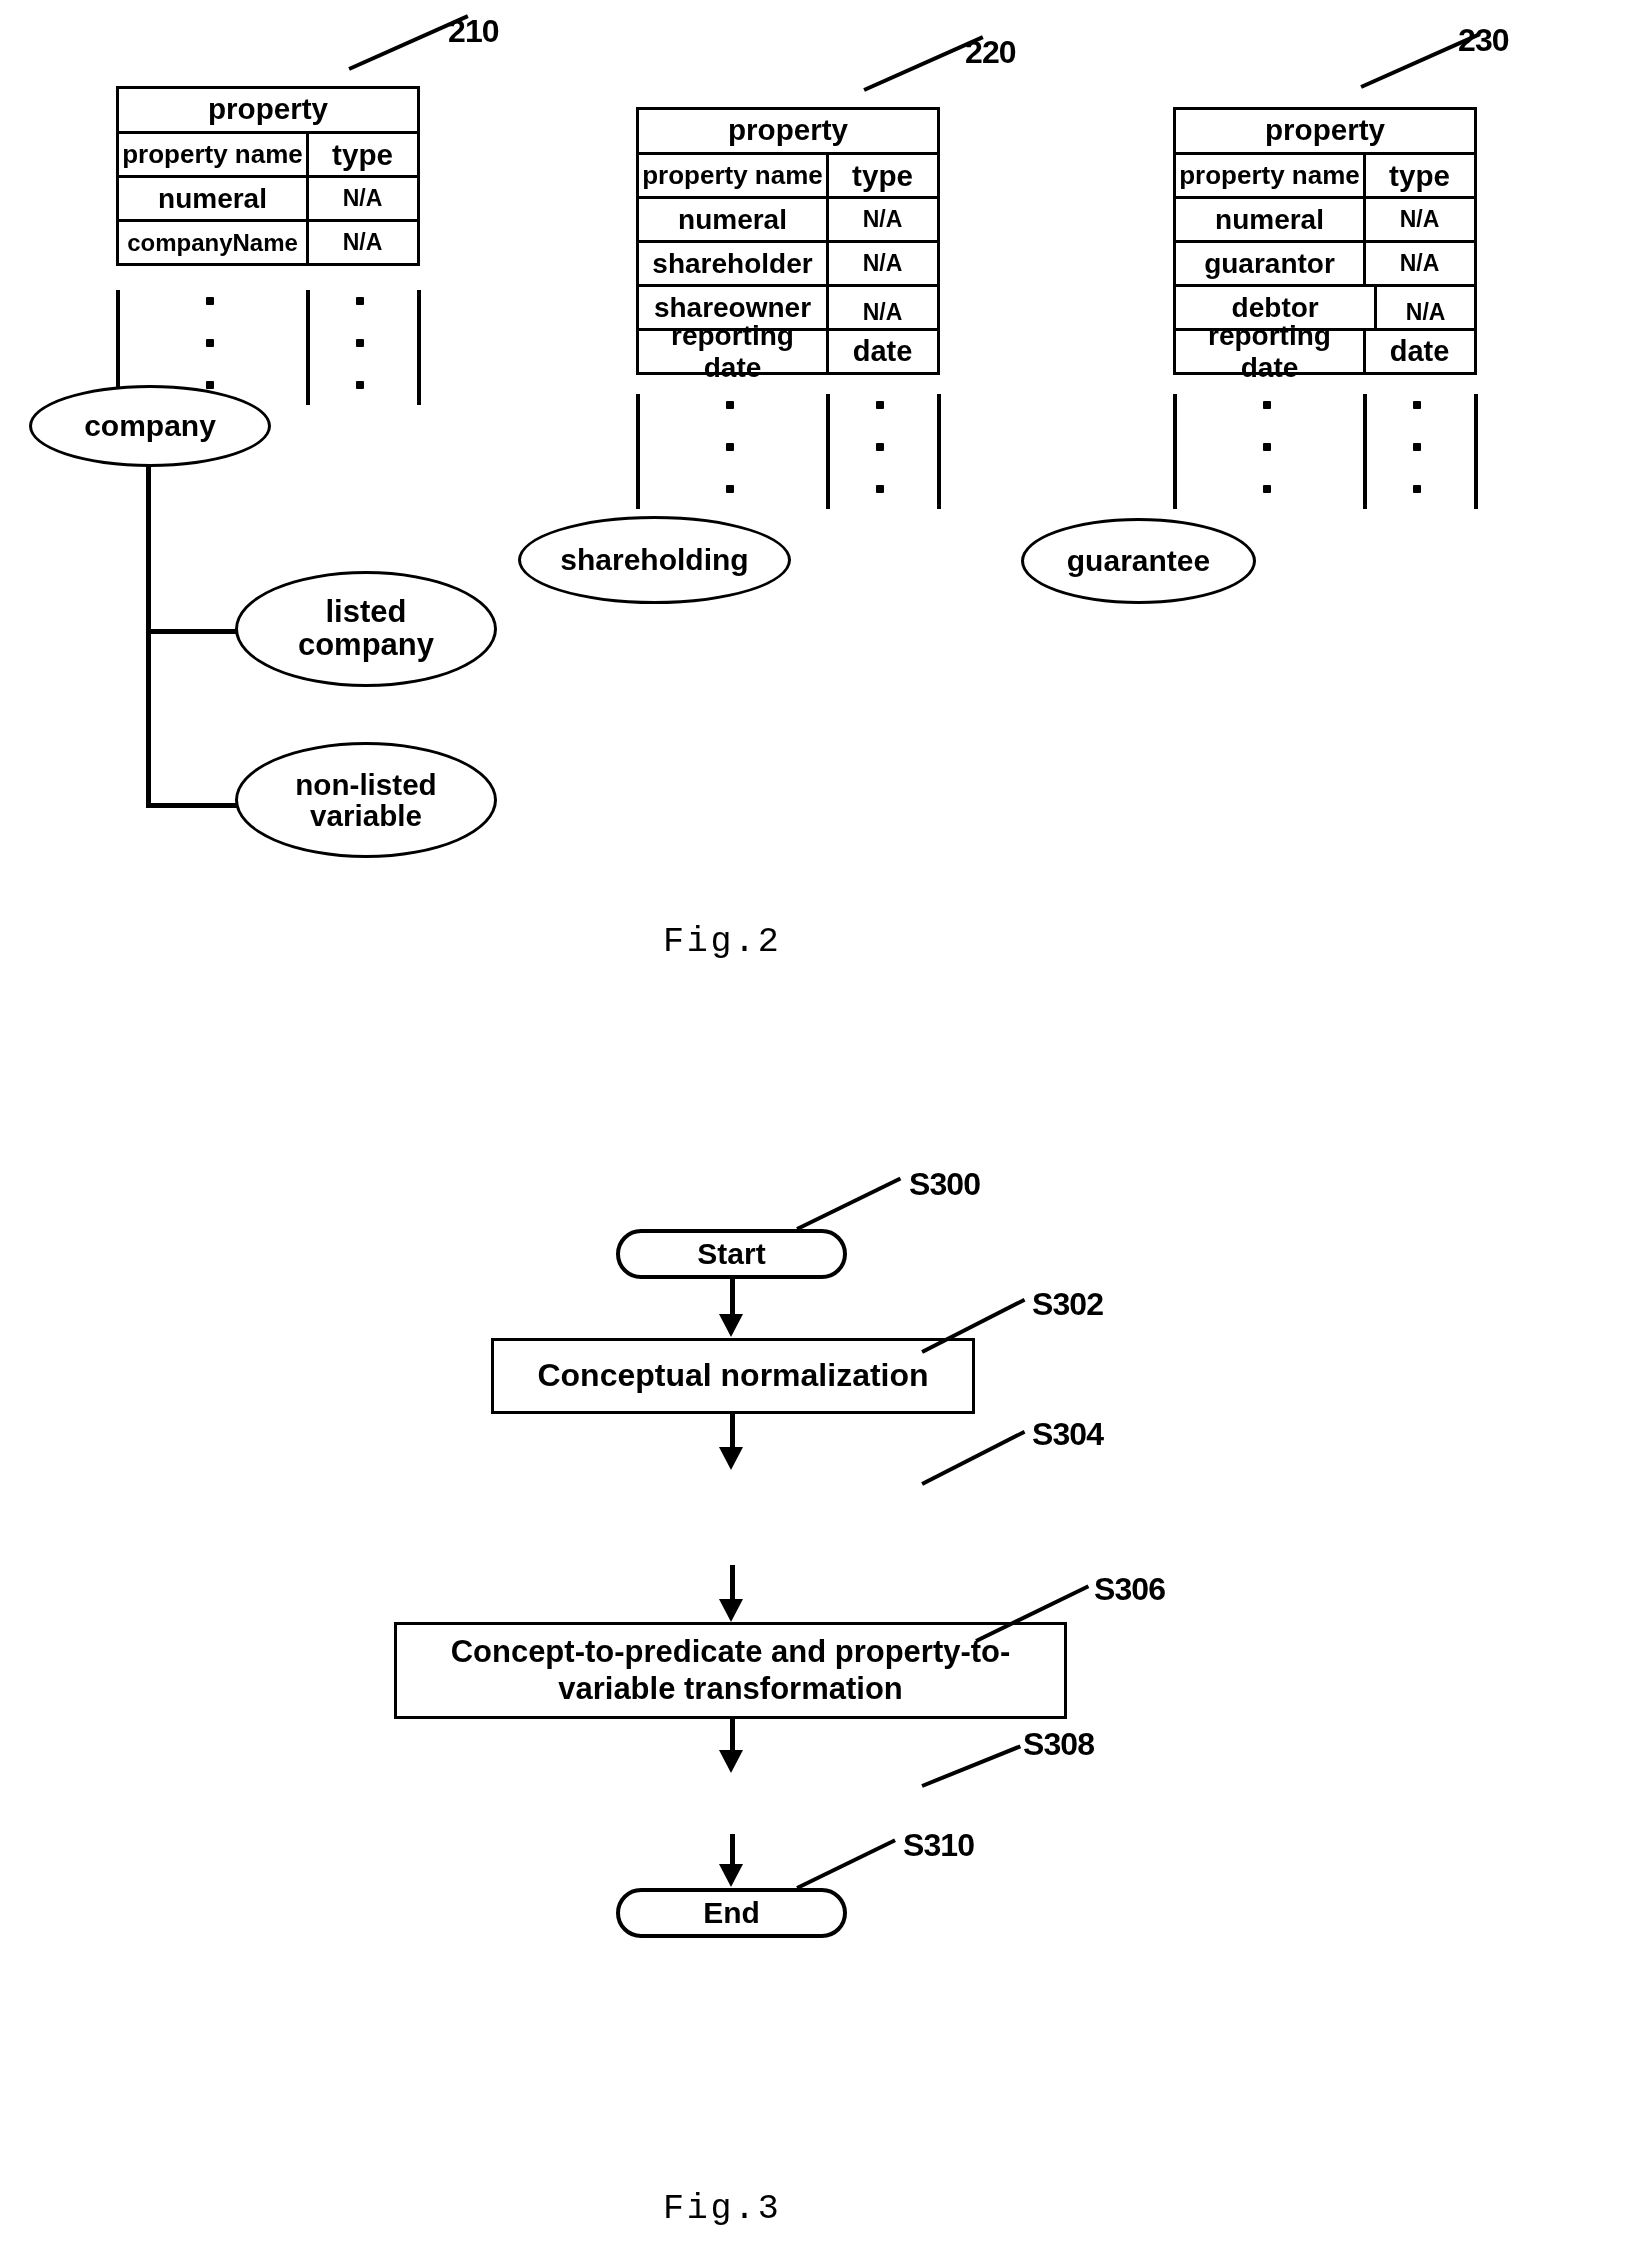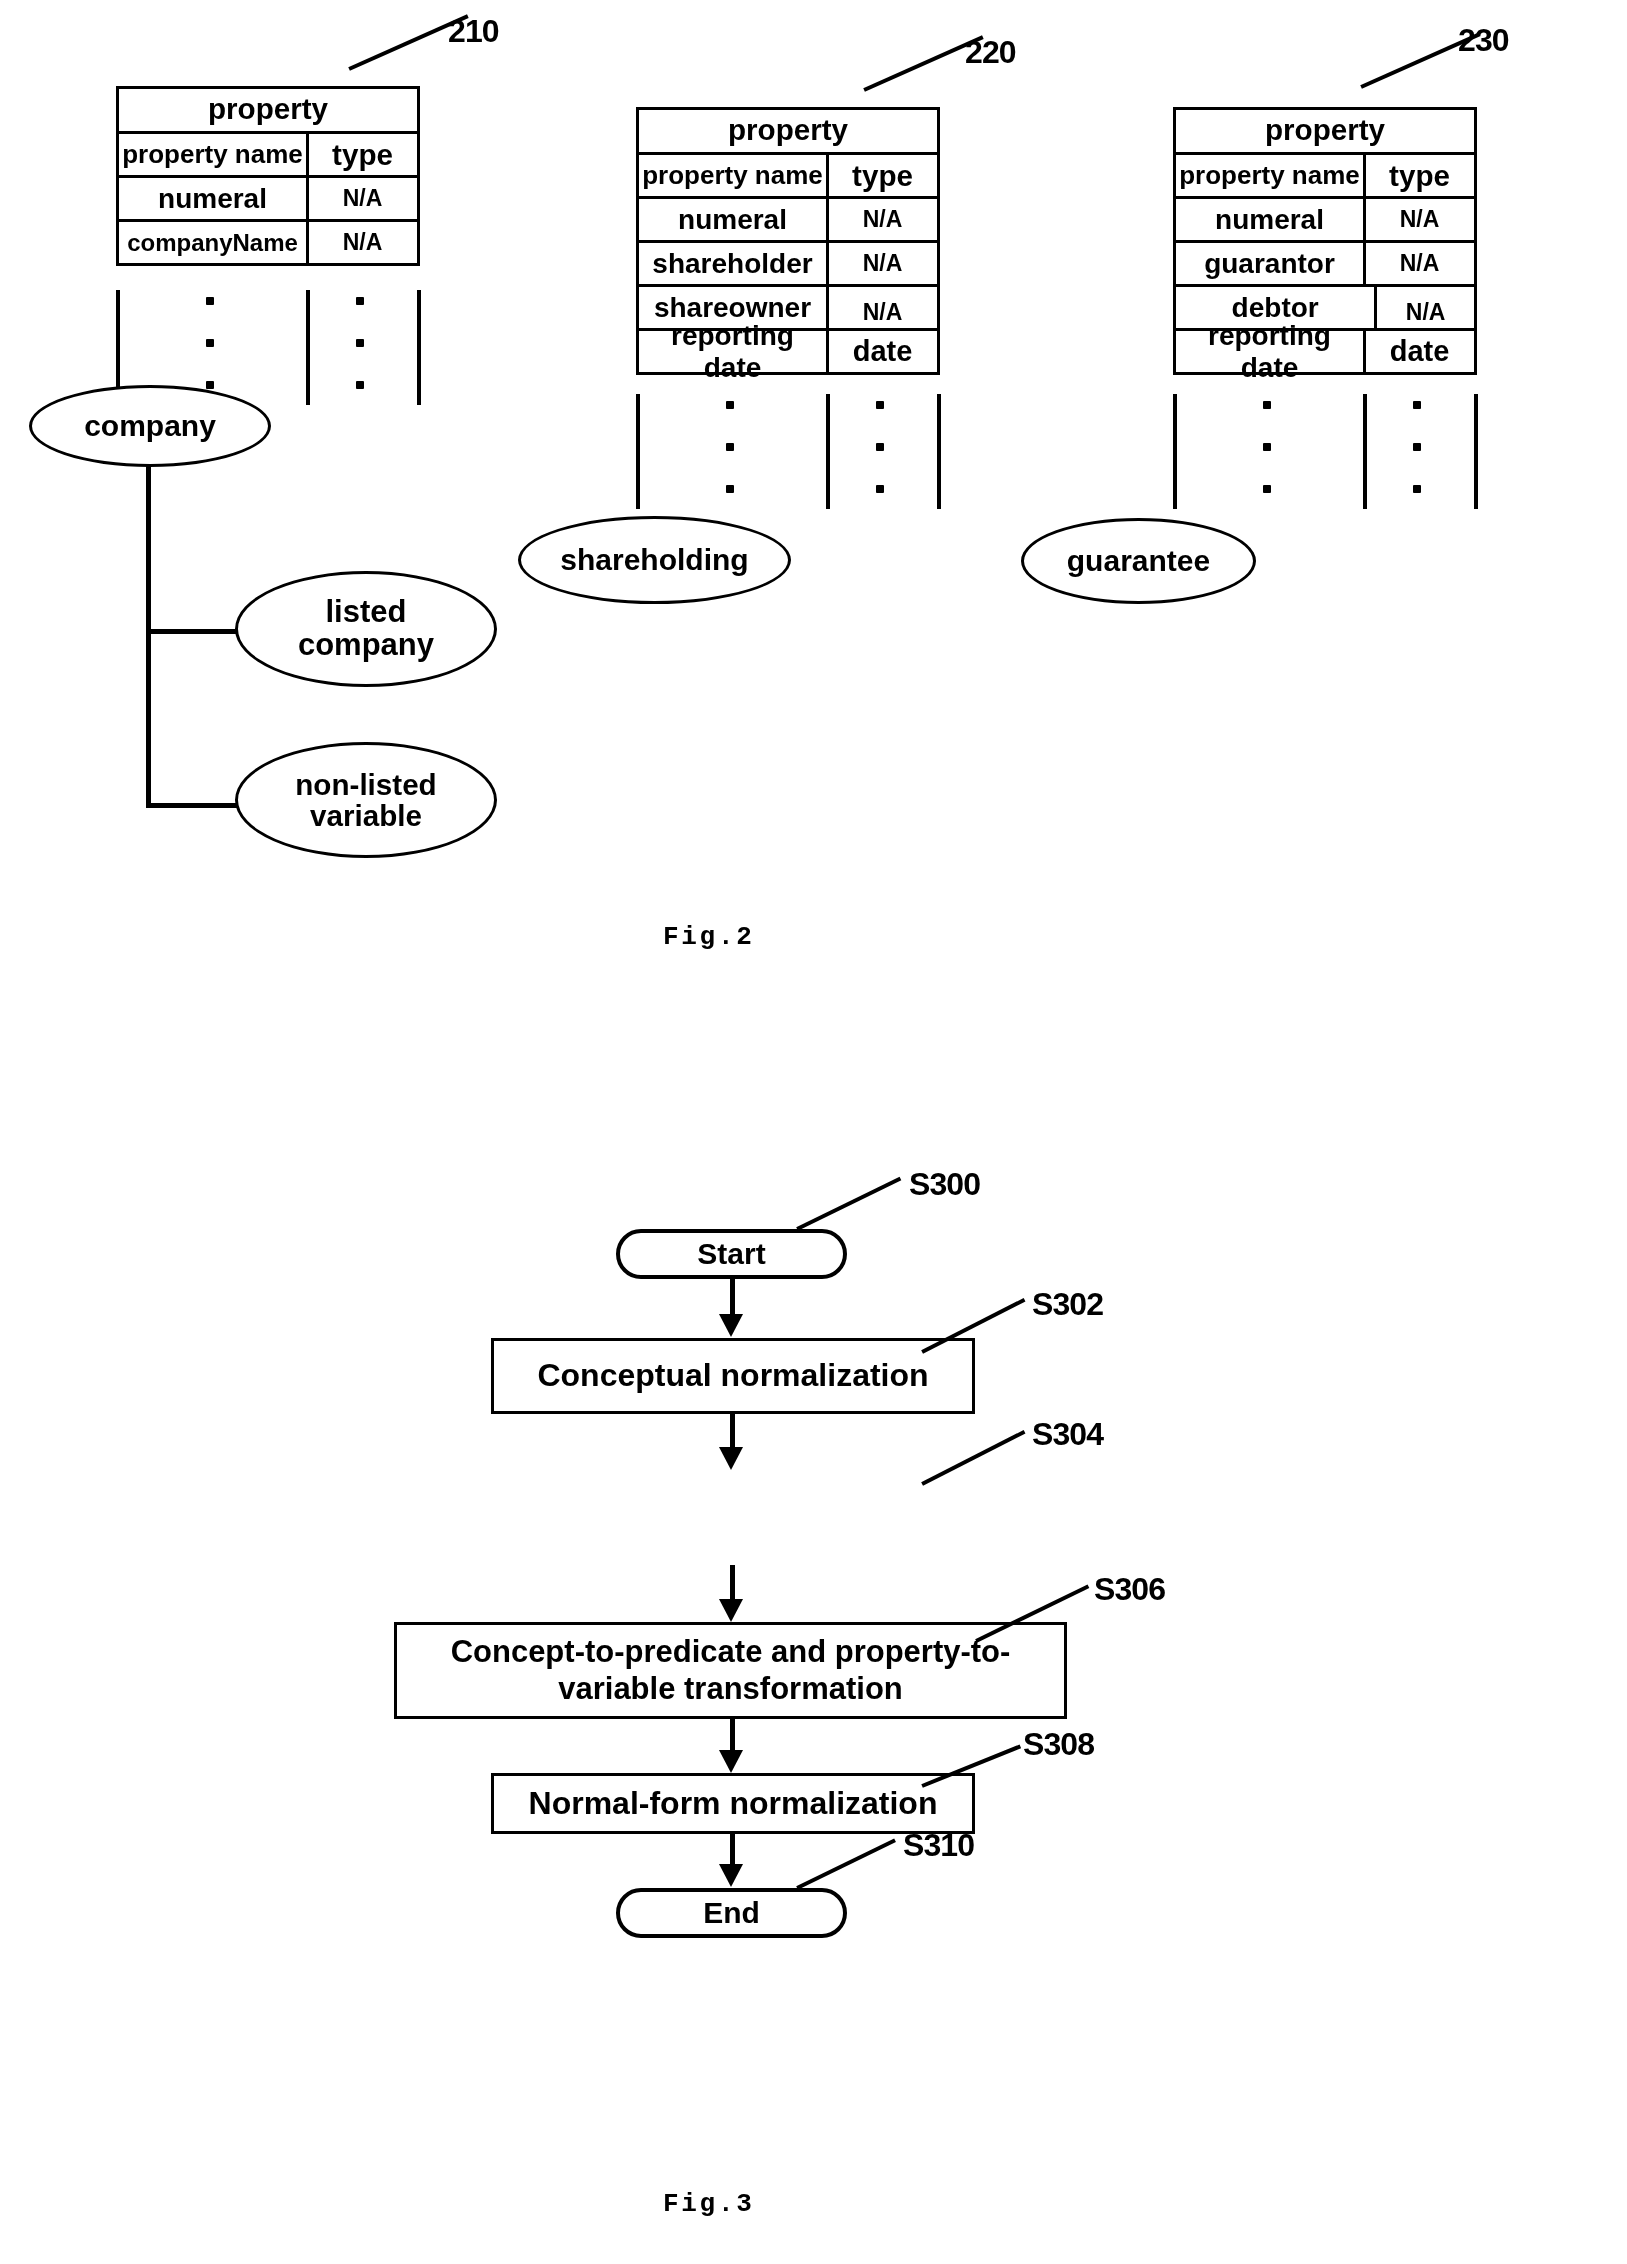--- a/index.html
+++ b/index.html
@@ -135,22 +135,22 @@
   
   .conn {
     position: absolute;
     background: #000;
   }
 
   
   .fig-caption {
     position: absolute;
     font-family: "Liberation Mono", monospace;
-    font-size: 26px;
-    font-weight: 700;
+    font-size: 35px;
+    font-weight: 400;
     letter-spacing: 2.7px;
     white-space: nowrap;
     text-align: center;
   }
 
   
   .fc-box {
     position: absolute;
     border: 3.6px solid #000;
     box-sizing: border-box;
@@ -384,23 +384,20 @@
     <div class="fc-box" style="left:394px;top:476px;width:673px;height:97px;font-size:31px;">
       <span style="white-space:pre-line;">Concept-to-predicate and property-to-
 variable transformation</span>
     </div>
     <div class="leader" style="left:976px;top:493px;width:125px;transform:rotate(-26deg);"></div>
     <div class="ref-num" style="left:1094px;top:425px;">S306</div>
 
     <div class="arrow-shaft" style="left:730px;top:573px;height:38px;"></div>
     <div class="arrow-head" style="left:719px;top:604px;"></div>
 
-    <div class="fc-box" style="left:491px;top:627px;width:484px;height:61px;">
-      <span>Normal-form normalization</span>
-    </div>
     <div class="leader" style="left:922px;top:638px;width:106px;transform:rotate(-22deg);"></div>
     <div class="ref-num" style="left:1023px;top:580px;">S308</div>
 
     <div class="arrow-shaft" style="left:730px;top:688px;height:38px;"></div>
     <div class="arrow-head" style="left:719px;top:718px;"></div>
 
     <div class="fc-term" style="left:616px;top:742px;width:231px;height:50px;">
       <span>End</span>
     </div>
     <div class="leader" style="left:797px;top:740px;width:109px;transform:rotate(-26deg);"></div>

